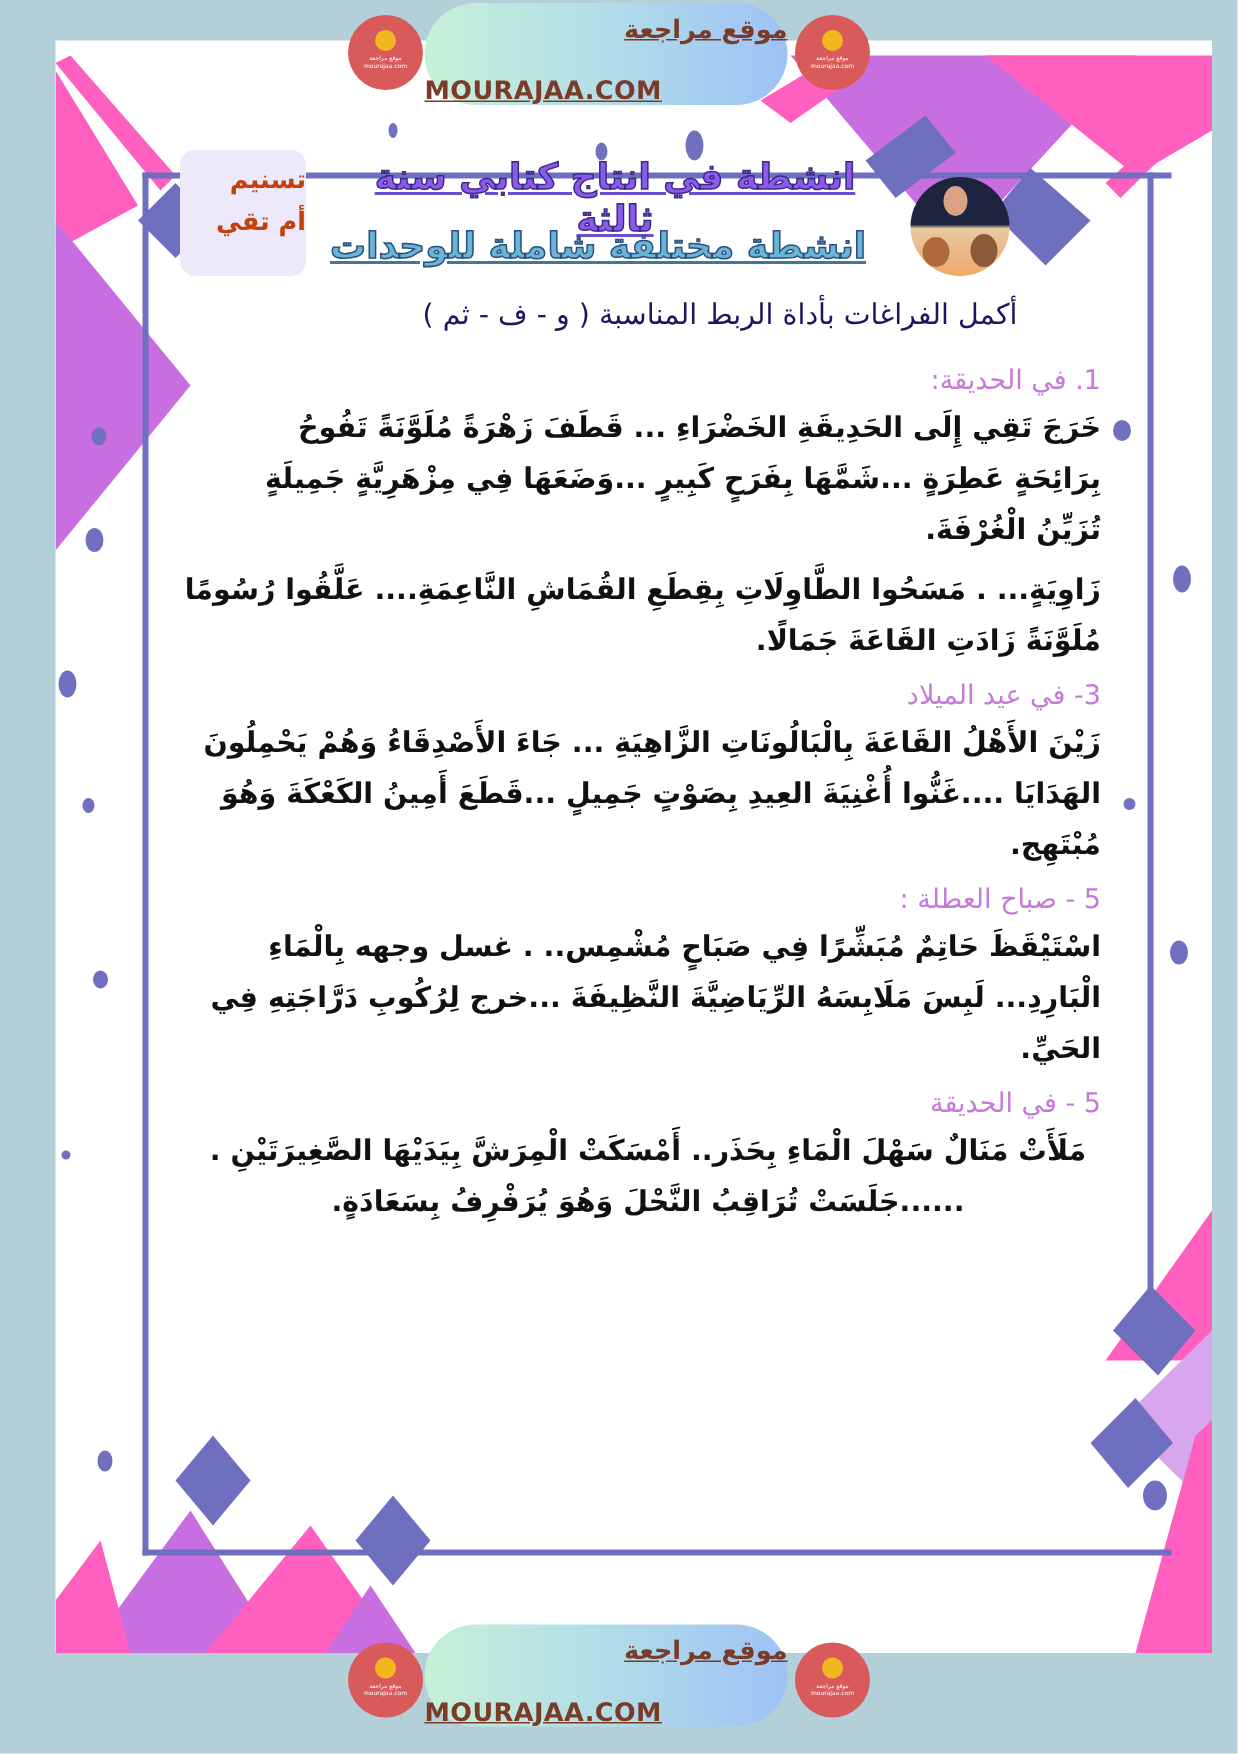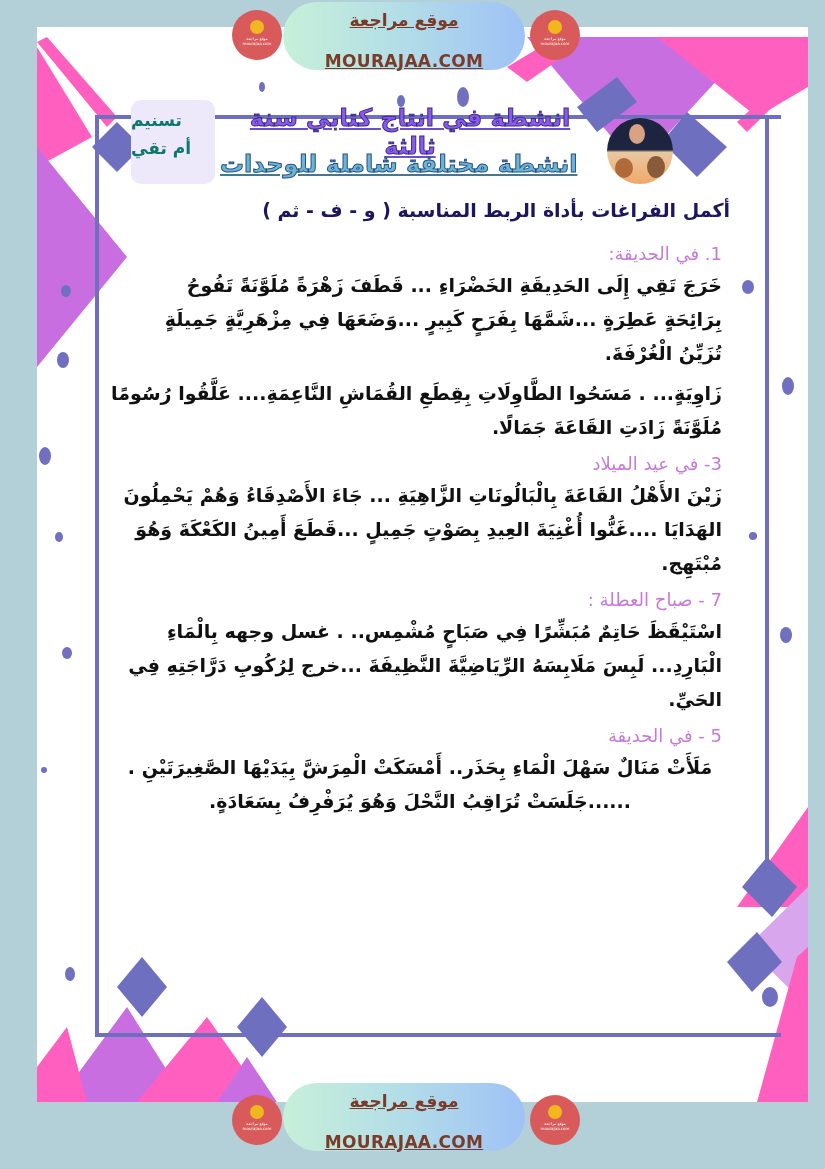--- a/index.html
+++ b/index.html
@@ -14,38 +14,38 @@
     background: #ffffff; overflow: hidden;
   }
   .deco { position: absolute; }
   .dot { position:absolute; border-radius:50%; background:#7170c0; }
 
   
   .banner {
     position: absolute; top: 2px; left: 283px; width: 242px; height: 68px;
     border-radius: 34px;
     background: linear-gradient(90deg, #c7f0d8 0%, #b2dde8 50%, #9ec2f6 100%);
-    text-align: center; z-index: 5;
+    z-index: 5;
   }
   .banner.bottom { top: 1083px; }
   .banner .ar { font-family: "DejaVu Sans", sans-serif; font-weight: bold; font-size: 17px; color:#7a3c28; text-decoration: underline; display:block; margin-top:8px; direction: rtl; }
   .banner .en { font-family: "DejaVu Sans", sans-serif; font-weight: bold; font-size: 17px; color:#7a3c28; text-decoration: underline; display:block; margin-top:21px; letter-spacing: 0.3px; }
   .logo-badge {
     position: absolute; width: 50px; height: 50px; border-radius: 50%;
     background: #d95a5a; z-index: 6; text-align: center;
   }
   .logo-badge .inner { width: 14px; height: 14px; border-radius: 50%; background:#f2b71f; margin: 10px auto 2px; }
   .logo-badge .txt { font-size: 4px; color: #fff; line-height: 5px; }
 
   
   .author-box {
-    position: absolute; left: 131px; top: 100px; width: 84px; height: 84px;
+    position: absolute; left: 120px; top: 100px; width: 84px; height: 84px;
     background: #ede9fb; border-radius: 10px; z-index: 4;
-    text-align: left; padding-top: 6px;
-    font-weight: bold; color: #0f766e; font-size: 17px; line-height: 28px; direction: rtl;
+    text-align: right; padding-top: 6px;
+    font-weight: bold; color: #c2410c; font-size: 17px; line-height: 28px; direction: rtl;
   }
   .title1 {
     position: absolute; left: 220px; top: 104px; width: 380px; text-align: center;
     font-weight: bold; font-size: 24px; color: #8b5ae8; direction: rtl;
     text-decoration: underline; text-decoration-color: #6a4fd1;
     -webkit-text-stroke: 1px #3b2a8c; z-index:4;
   }
   .title2 {
     position: absolute; left: 220px; top: 150px; width: 380px; text-align: left;
     font-weight: bold; font-size: 24px; color: #6ab5d6; direction: rtl;
@@ -55,27 +55,27 @@
   .avatar {
     position: absolute; left: 607px; top: 118px; width: 66px; height: 66px;
     border-radius: 50%; overflow: hidden; z-index: 4;
     background: linear-gradient(180deg, #1d2440 0%, #1d2440 48%, #e8c8a0 52%, #f0a86a 100%);
   }
   .avatar .face { position:absolute; left: 22px; top: 6px; width: 16px; height: 20px; border-radius:50%; background:#d9a282; }
   .avatar .kid { position:absolute; left: 8px; top: 40px; width: 18px; height: 20px; border-radius:50%; background:#b06a3a; }
   .avatar .kid2 { position:absolute; left: 40px; top: 38px; width: 18px; height: 22px; border-radius:50%; background:#8a5a3a; }
 
   .instruction {
-    position: absolute; left: 230px; top: 199px; width: 500px; text-align: right;
-    direction: rtl; font-weight: bold; font-size: 19px; color: #1c1660;
+    position: absolute; left: 230px; top: 199px; width: 500px; text-align: center;
+    direction: rtl; font-weight: normal; font-size: 19px; color: #1c1660;
     z-index: 4;
   }
 
   .content {
-    position: absolute; left: 88px; top: 240px; width: 640px;
+    position: absolute; left: 100px; top: 240px; width: 640px;
     direction: rtl; z-index: 4;
   }
   .section { margin-bottom: 6px; }
   .sec-title {
     font-family: "DejaVu Sans", sans-serif; font-size: 18px; color: #c779d9;
     line-height: 28px; padding-right: 6px;
   }
   .sec-body {
     font-family: "DejaVu Sans", sans-serif; font-weight: bold;
     font-size: 19px; color: #111; line-height: 34px; padding-right: 6px;
@@ -181,21 +181,21 @@
   </div>
   <div class="section">
     <div class="sec-title">3- في عيد الميلاد</div>
     <div class="sec-body">
       <div>زَيْنَ الأَهْلُ القَاعَةَ بِالْبَالُونَاتِ الزَّاهِيَةِ ... جَاءَ الأَصْدِقَاءُ وَهُمْ يَحْمِلُونَ</div>
       <div>الهَدَايَا ....غَنُّوا أُغْنِيَةَ العِيدِ بِصَوْتٍ جَمِيلٍ ...قَطَعَ أَمِينُ الكَعْكَةَ وَهُوَ</div>
       <div>مُبْتَهِج.</div>
     </div>
   </div>
   <div class="section">
-    <div class="sec-title">7 - صباح العطلة :</div>
+    <div class="sec-title">5 - صباح العطلة :</div>
     <div class="sec-body">
       <div>اسْتَيْقَظَ حَاتِمٌ مُبَشِّرًا فِي صَبَاحٍ مُشْمِس.. . غسل وجهه بِالْمَاءِ</div>
       <div>الْبَارِدِ... لَبِسَ مَلَابِسَهُ الرِّيَاضِيَّةَ النَّظِيفَةَ ...خرج لِرُكُوبِ دَرَّاجَتِهِ فِي</div>
       <div>الحَيِّ.</div>
     </div>
   </div>
   <div class="section sec5">
     <div class="sec-title">5 - في الحديقة</div>
     <div class="sec-body">
       <div>مَلَأَتْ مَنَالٌ سَهْلَ الْمَاءِ بِحَذَر.. أَمْسَكَتْ الْمِرَشَّ بِيَدَيْهَا الصَّغِيرَتَيْنِ .</div>

